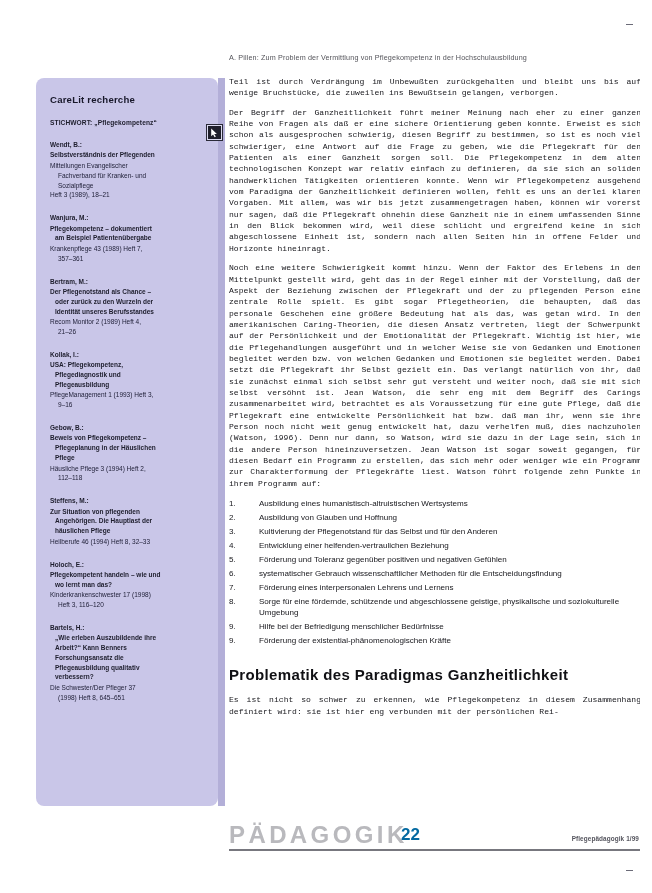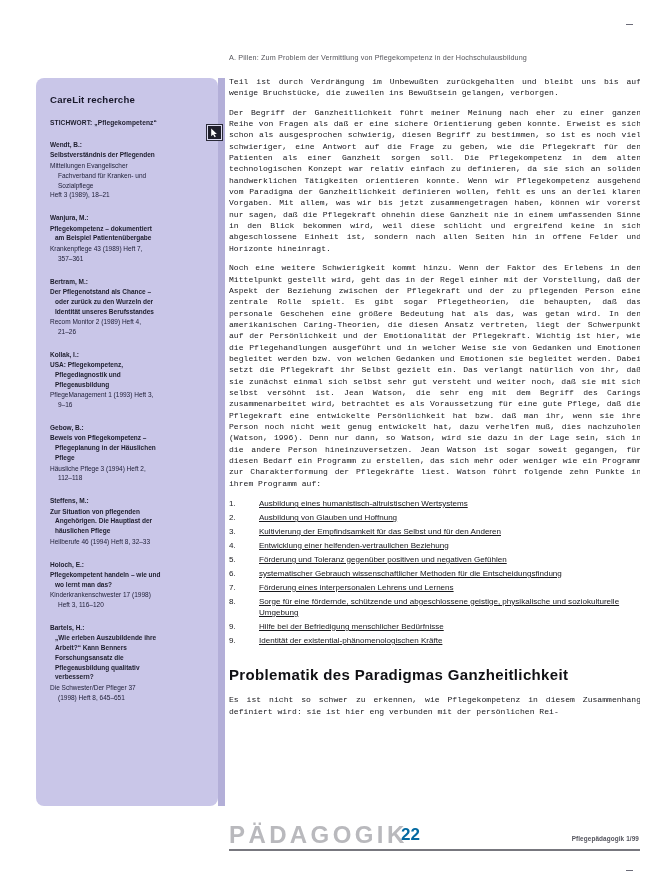--- a/index.html
+++ b/index.html
@@ -148,21 +148,20 @@
     font-size: 8.05px;
     line-height: 11.35px;
     margin-bottom: 2.6px;
   }
   .numlist li .num {
     flex: 0 0 30px;
     text-align: left;
   }
   .numlist li .txt {
     flex: 1 1 auto;
-    text-decoration: underline;
   }
 
   .section-heading {
     font-size: 15px;
     font-weight: bold;
     letter-spacing: 0.35px;
     margin: 20px 0 11px 0;
     color: #101014;
   }
 
@@ -347,21 +346,21 @@
       <li>
         <span class="num">1.</span>
         <span class="txt">Ausbildung eines humanistisch-altruistischen Wertsystems</span>
       </li>
       <li>
         <span class="num">2.</span>
         <span class="txt">Ausbildung von Glauben und Hoffnung</span>
       </li>
       <li>
         <span class="num">3.</span>
-        <span class="txt">Kultivierung der Empfindsamkeit für das Selbst und für den Anderen</span>
+        <span class="txt">Kultivierung der Pflegenotstand für das Selbst und für den Anderen</span>
       </li>
       <li>
         <span class="num">4.</span>
         <span class="txt">Entwicklung einer helfenden-vertraulichen Beziehung</span>
       </li>
       <li>
         <span class="num">5.</span>
         <span class="txt">Förderung und Toleranz gegenüber positiven und negativen Gefühlen</span>
       </li>
       <li>
@@ -375,21 +374,21 @@
       <li>
         <span class="num">8.</span>
         <span class="txt">Sorge für eine fördernde, schützende und abgeschlossene geistige, physikalische und soziokulturelle Umgebung</span>
       </li>
       <li>
         <span class="num">9.</span>
         <span class="txt">Hilfe bei der Befriedigung menschlicher Bedürfnisse</span>
       </li>
       <li>
         <span class="num">9.</span>
-        <span class="txt">Identität der existential-phänomenologischen Kräfte</span>
+        <span class="txt">Förderung der existential-phänomenologischen Kräfte</span>
       </li>
     </ul>
 
     <div class="section-heading">Problematik des Paradigmas Ganzheitlichkeit</div>
     <p>Es ist nicht so schwer zu erkennen, wie Pflegekompetenz in diesem Zusammenhang definiert wird: sie ist hier eng verbunden mit der persönlichen Rei-</p>
   </div>
 
   <div class="footer">
     <div class="footer-brand">PÄDAGOGIK</div>
     <div class="footer-pagenum">22</div>

